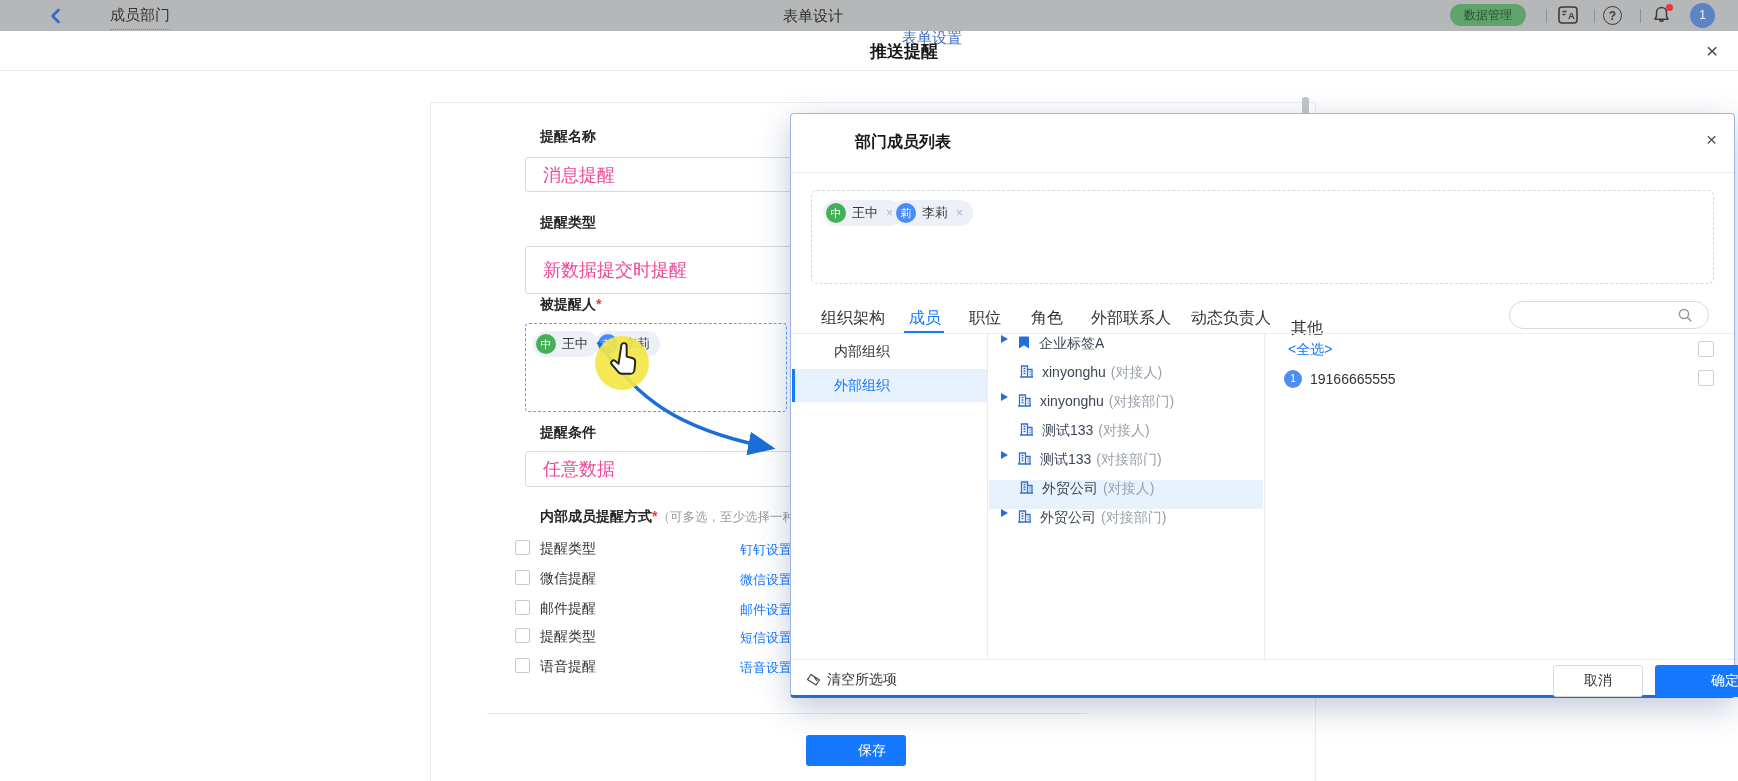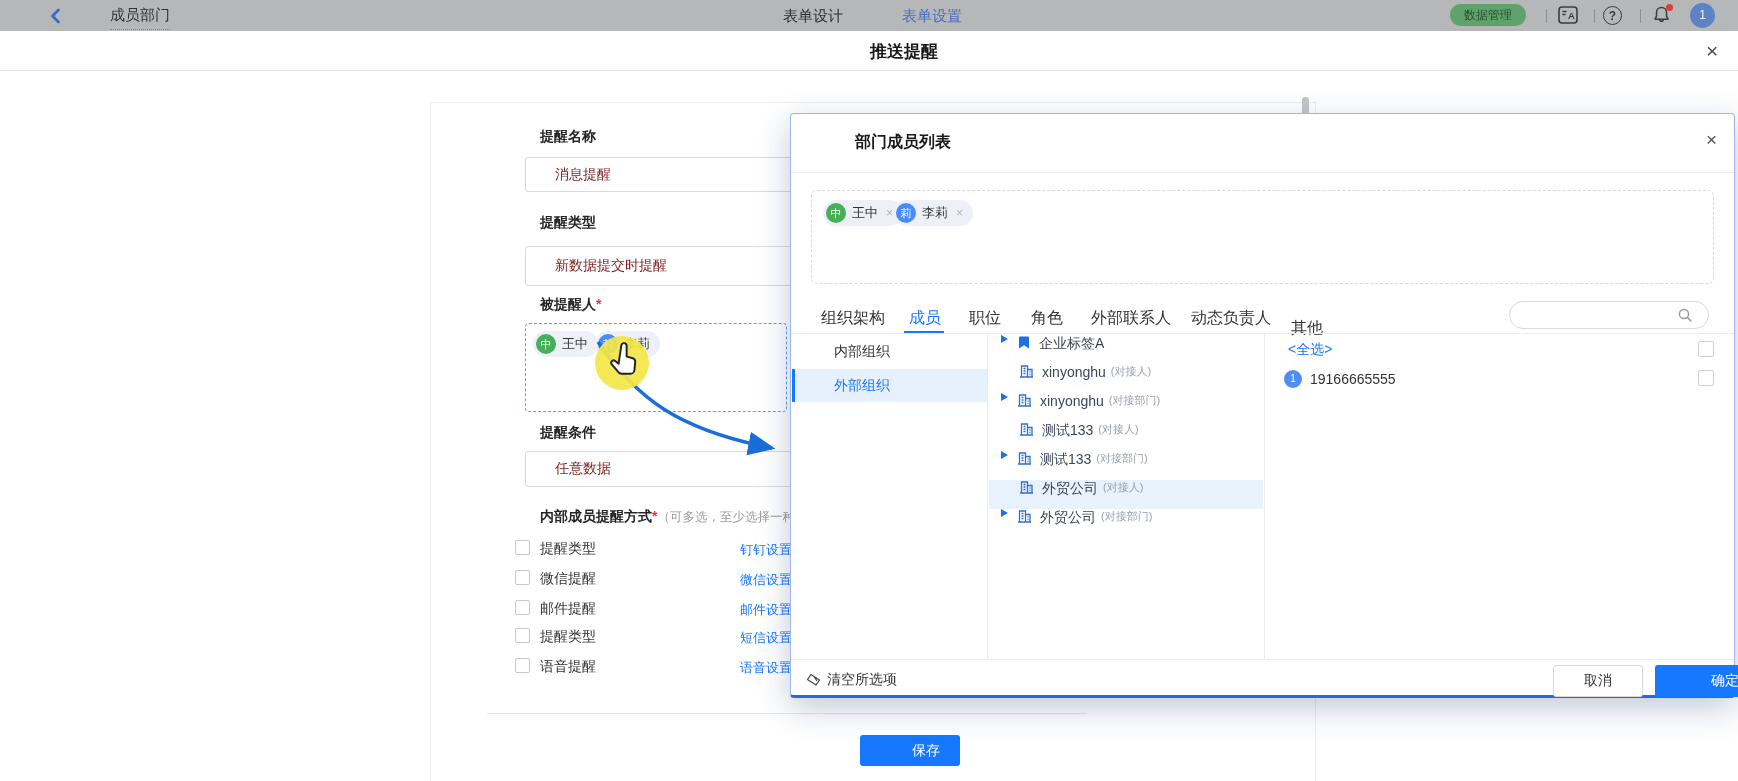--- a/index.html
+++ b/index.html
@@ -2,36 +2,36 @@
 <html><head>
 <meta charset="utf-8">
 <style>
   html,body{margin:0;padding:0;background:#fff;font-family:"Liberation Sans",sans-serif;}
   #screen{position:relative;width:1738px;height:781px;overflow:hidden;background:#fff;}
   .abs{position:absolute;}
   
   .topbar{left:0;top:0;width:1738px;height:31px;background:#b6b7b8;}
   .tb-text{font-size:15px;color:#333;line-height:31px;}
   .tb-tab{font-size:15px;line-height:31px;color:#2f2f2f;cursor:pointer;}
-  .tb-tab.active{color:#476fc2;}
+  .tb-tab.active{color:#476fc2;margin-top:22px;}
   .pill{height:22px;border-radius:11px;background:#5ea46a;color:#2c5137;font-size:12px;line-height:22px;padding:0 14px;}
   .sep{width:1px;height:14px;background:#909090;top:9px;}
   .helpq{width:19px;height:19px;border:1.6px solid #3c3c3c;border-radius:50%;color:#3c3c3c;font-size:12px;font-weight:bold;text-align:center;line-height:18px;box-sizing:border-box;}
   .avatar-top{width:25px;height:25px;border-radius:50%;background:#5c84c4;color:#eef2f8;font-size:12px;text-align:center;line-height:25px;}
   .reddot{width:7px;height:7px;border-radius:50%;background:#e03c3c;}
   
   .subbar-line{left:0;top:70px;width:1738px;height:1px;background:#e8e8e8;}
   .page-title{left:0;top:40px;width:1738px;text-align:center;font-size:17px;font-weight:bold;color:#1a1a1a;padding-left:35px;}
   .close-x{font-size:21px;color:#4a4a4a;line-height:20px;cursor:pointer;}
   
   .card{left:430px;top:102px;width:884px;height:678px;border:1px solid #ededf0;background:#fff;}
   .flabel{font-size:14px;font-weight:bold;color:#262626;white-space:nowrap;}
   .req{color:#e4393c;font-weight:bold;}
   .hint{font-weight:normal;color:#9a9a9a;font-size:12.5px;}
-  .input{box-sizing:border-box;border:1px solid #d9d9d9;border-radius:3px;background:#fff;font-size:14px;color:#7f1d1d;padding:0 29px;display:flex;align-items:center;}
+  .input{box-sizing:border-box;border:1px solid #d9d9d9;border-radius:3px;background:#fff;font-size:18px;color:#ec4899;padding:0 17px;display:flex;align-items:center;}
   .dashedbox{box-sizing:border-box;border:1px dashed #5aa0f2;border-radius:4px;background:#fff;}
   .tag{height:26px;border-radius:13px;background:#edf1f7;display:flex;align-items:center;padding:0 10px 0 3px;gap:6px;}
   .tag .nm{font-size:13px;color:#333;}
   .tag .rm{font-size:12px;color:#b3b3b3;margin-left:2px;cursor:pointer;}
   .av{width:20px;height:20px;border-radius:50%;color:#fff;font-size:11px;text-align:center;line-height:20px;flex:none;}
   .av-green{background:#45b057;}
   .av-blue{background:#4a8cf7;}
   .cb{box-sizing:border-box;width:15px;height:15px;border:1px solid #c8c8c8;border-radius:2px;background:#fff;cursor:pointer;}
   .cb16{width:16px;height:16px;border-color:#d0d0d0;}
   .cbl{font-size:14px;color:#333;}
@@ -49,21 +49,21 @@
   .tab-underline{height:2px;background:#1677ff;}
   .vline{width:1px;background:#ececec;}
   .hline{height:1px;background:#ececec;}
   .orgitem{font-size:14px;color:#333;}
   .orgitem.active{color:#1677ff;}
   .org-activebg{background:#e7f1fd;}
   .org-bar{width:3px;background:#1677ff;}
   .caret{width:0;height:0;border-left:7px solid #1f6fe0;border-top:4.5px solid transparent;border-bottom:4.5px solid transparent;}
   .treerow{display:flex;height:29px;}
   .tname{font-size:14px;color:#3c4657;margin-left:8px;white-space:nowrap;}
-  .tsuffix{font-size:11px;color:#9ba1aa;margin-left:5px;white-space:nowrap;}
+  .tsuffix{font-size:14px;color:#9ba1aa;margin-left:5px;white-space:nowrap;}
   .rowsel{background:#e8f2fd;}
   .selall{font-size:14px;color:#1677ff;cursor:pointer;}
   .mem-av{width:18px;height:18px;border-radius:50%;background:#4e8df6;color:#fff;font-size:10px;text-align:center;line-height:18px;}
   .memtxt{font-size:14px;color:#333;}
   .searchbox{box-sizing:border-box;border:1px solid #dadada;border-radius:14px;background:#fff;}
   .footer-clear{font-size:14px;color:#333;cursor:pointer;}
   svg{display:block;}
 </style>
 </head>
 <body>
@@ -102,21 +102,21 @@
   <div class="abs page-title">推送提醒</div>
   <div class="abs subbar-line"></div>
   <div class="abs close-x" style="left:1706px;top:41px;">×</div>
 
   <div class="abs card"></div>
 
   <div class="abs flabel" style="left:540px;top:128px;">提醒名称</div>
   <div class="abs input" style="left:525px;top:157px;width:278px;height:35px;">消息提醒</div>
 
   <div class="abs flabel" style="left:540px;top:214px;">提醒类型</div>
-  <div class="abs input" style="left:525px;top:246px;width:278px;height:40px;">新数据提交时提醒</div>
+  <div class="abs input" style="left:525px;top:246px;width:278px;height:48px;">新数据提交时提醒</div>
 
   <div class="abs flabel" style="left:540px;top:296px;"><span>被提醒人</span><span class="req">*</span></div>
   <div class="abs dashedbox" style="left:525px;top:323px;width:262px;height:89px;"></div>
   <div class="abs tag" style="left:533px;top:331px;">
     <span class="av av-green">中</span>
     <span class="nm">王中</span>
   </div>
   <div class="abs tag" style="left:595px;top:331px;">
     <span class="av av-blue">莉</span>
     <span class="nm">李莉</span>
@@ -141,21 +141,21 @@
 
   <div class="abs cb" style="left:515px;top:628px;"></div>
   <div class="abs cbl" style="left:540px;top:628px;">提醒类型</div>
   <div class="abs bluelink" style="left:740px;top:629px;">短信设置</div>
 
   <div class="abs cb" style="left:515px;top:658px;"></div>
   <div class="abs cbl" style="left:540px;top:658px;">语音提醒</div>
   <div class="abs bluelink" style="left:740px;top:659px;">语音设置</div>
 
   <div class="abs divline" style="left:487px;top:713px;width:600px;"></div>
-  <div class="abs btn-primary" style="left:860px;top:735px;width:68px;height:31px;">保存</div>
+  <div class="abs btn-primary" style="left:806px;top:735px;width:68px;height:31px;">保存</div>
 
   <div class="abs scrollthumb"></div>
 
   <svg class="abs" style="left:0;top:0;z-index:5;pointer-events:none;" width="1738" height="781" viewBox="0 0 1738 781">
     <defs>
       <marker id="ah" markerWidth="9" markerHeight="8" refX="7" refY="3.5" orient="auto">
           <path d="M0 0 L8 3.5 L0 7 z" fill="#1b6ed8"></path>
         </marker>
     </defs>
     <path d="M 598 342 C 636 398 678 430 772 448" fill="none" stroke="#1b6ed8" stroke-width="3.4" marker-end="url(#ah)"></path>

